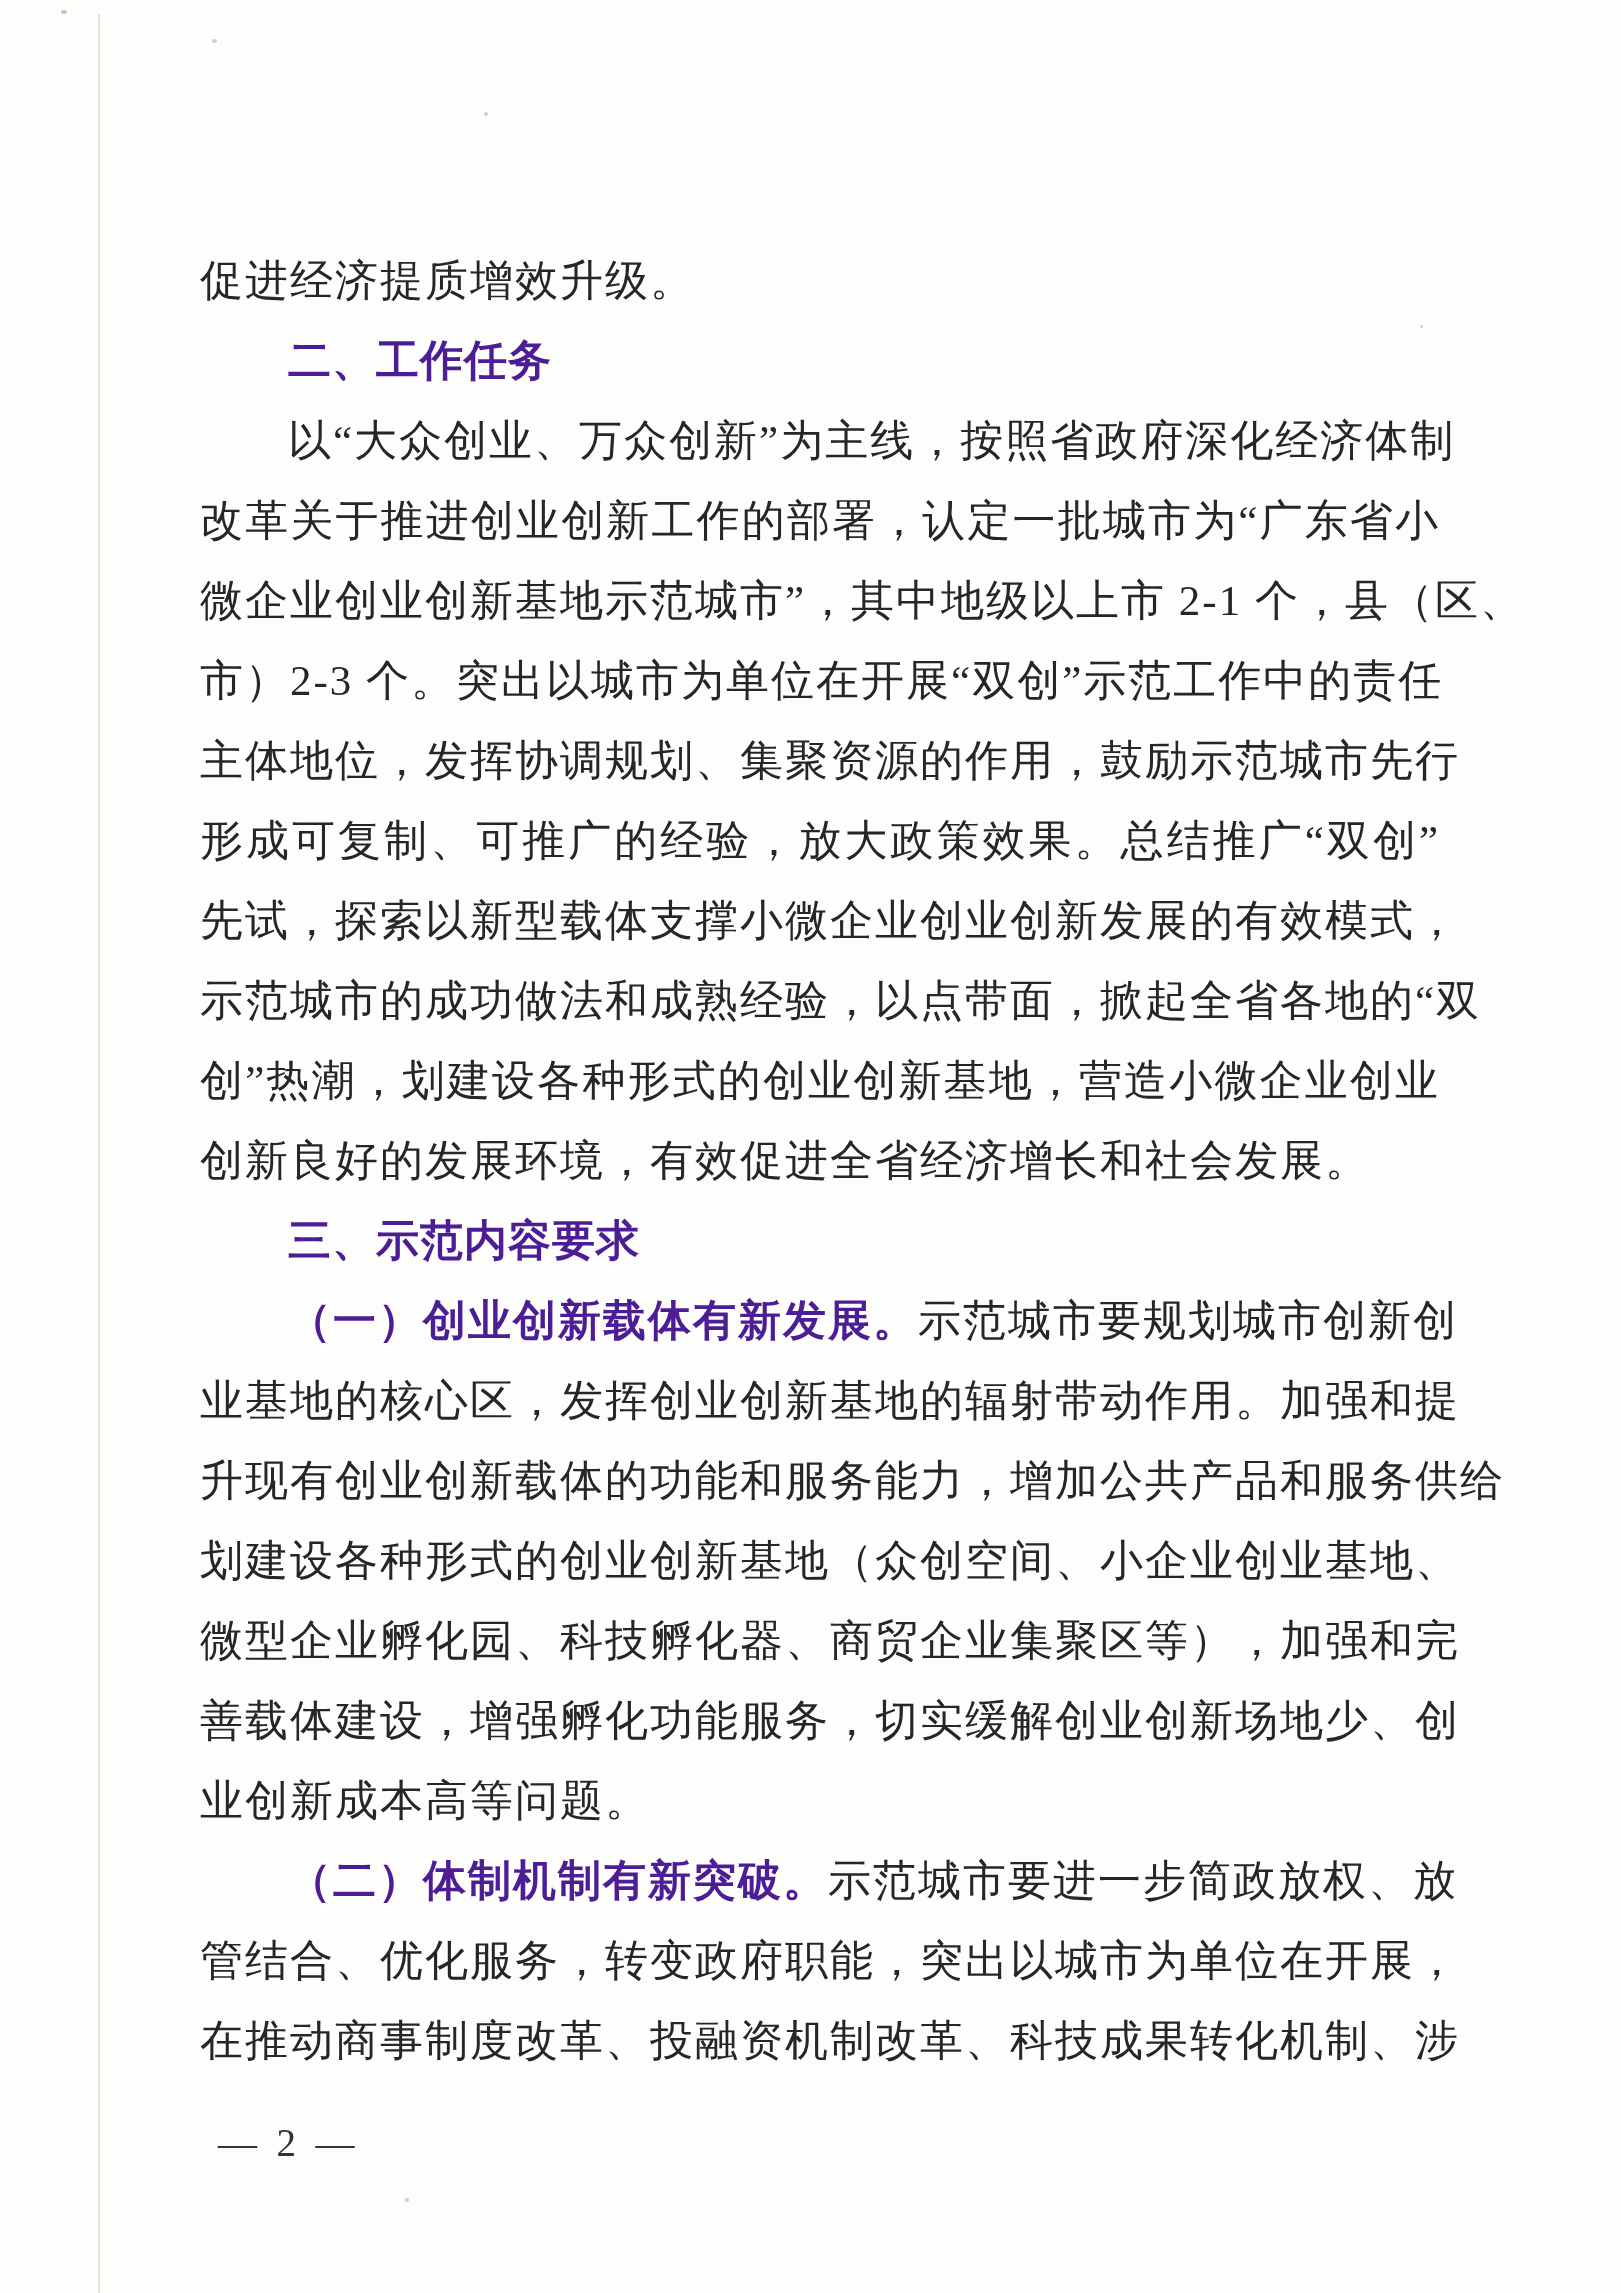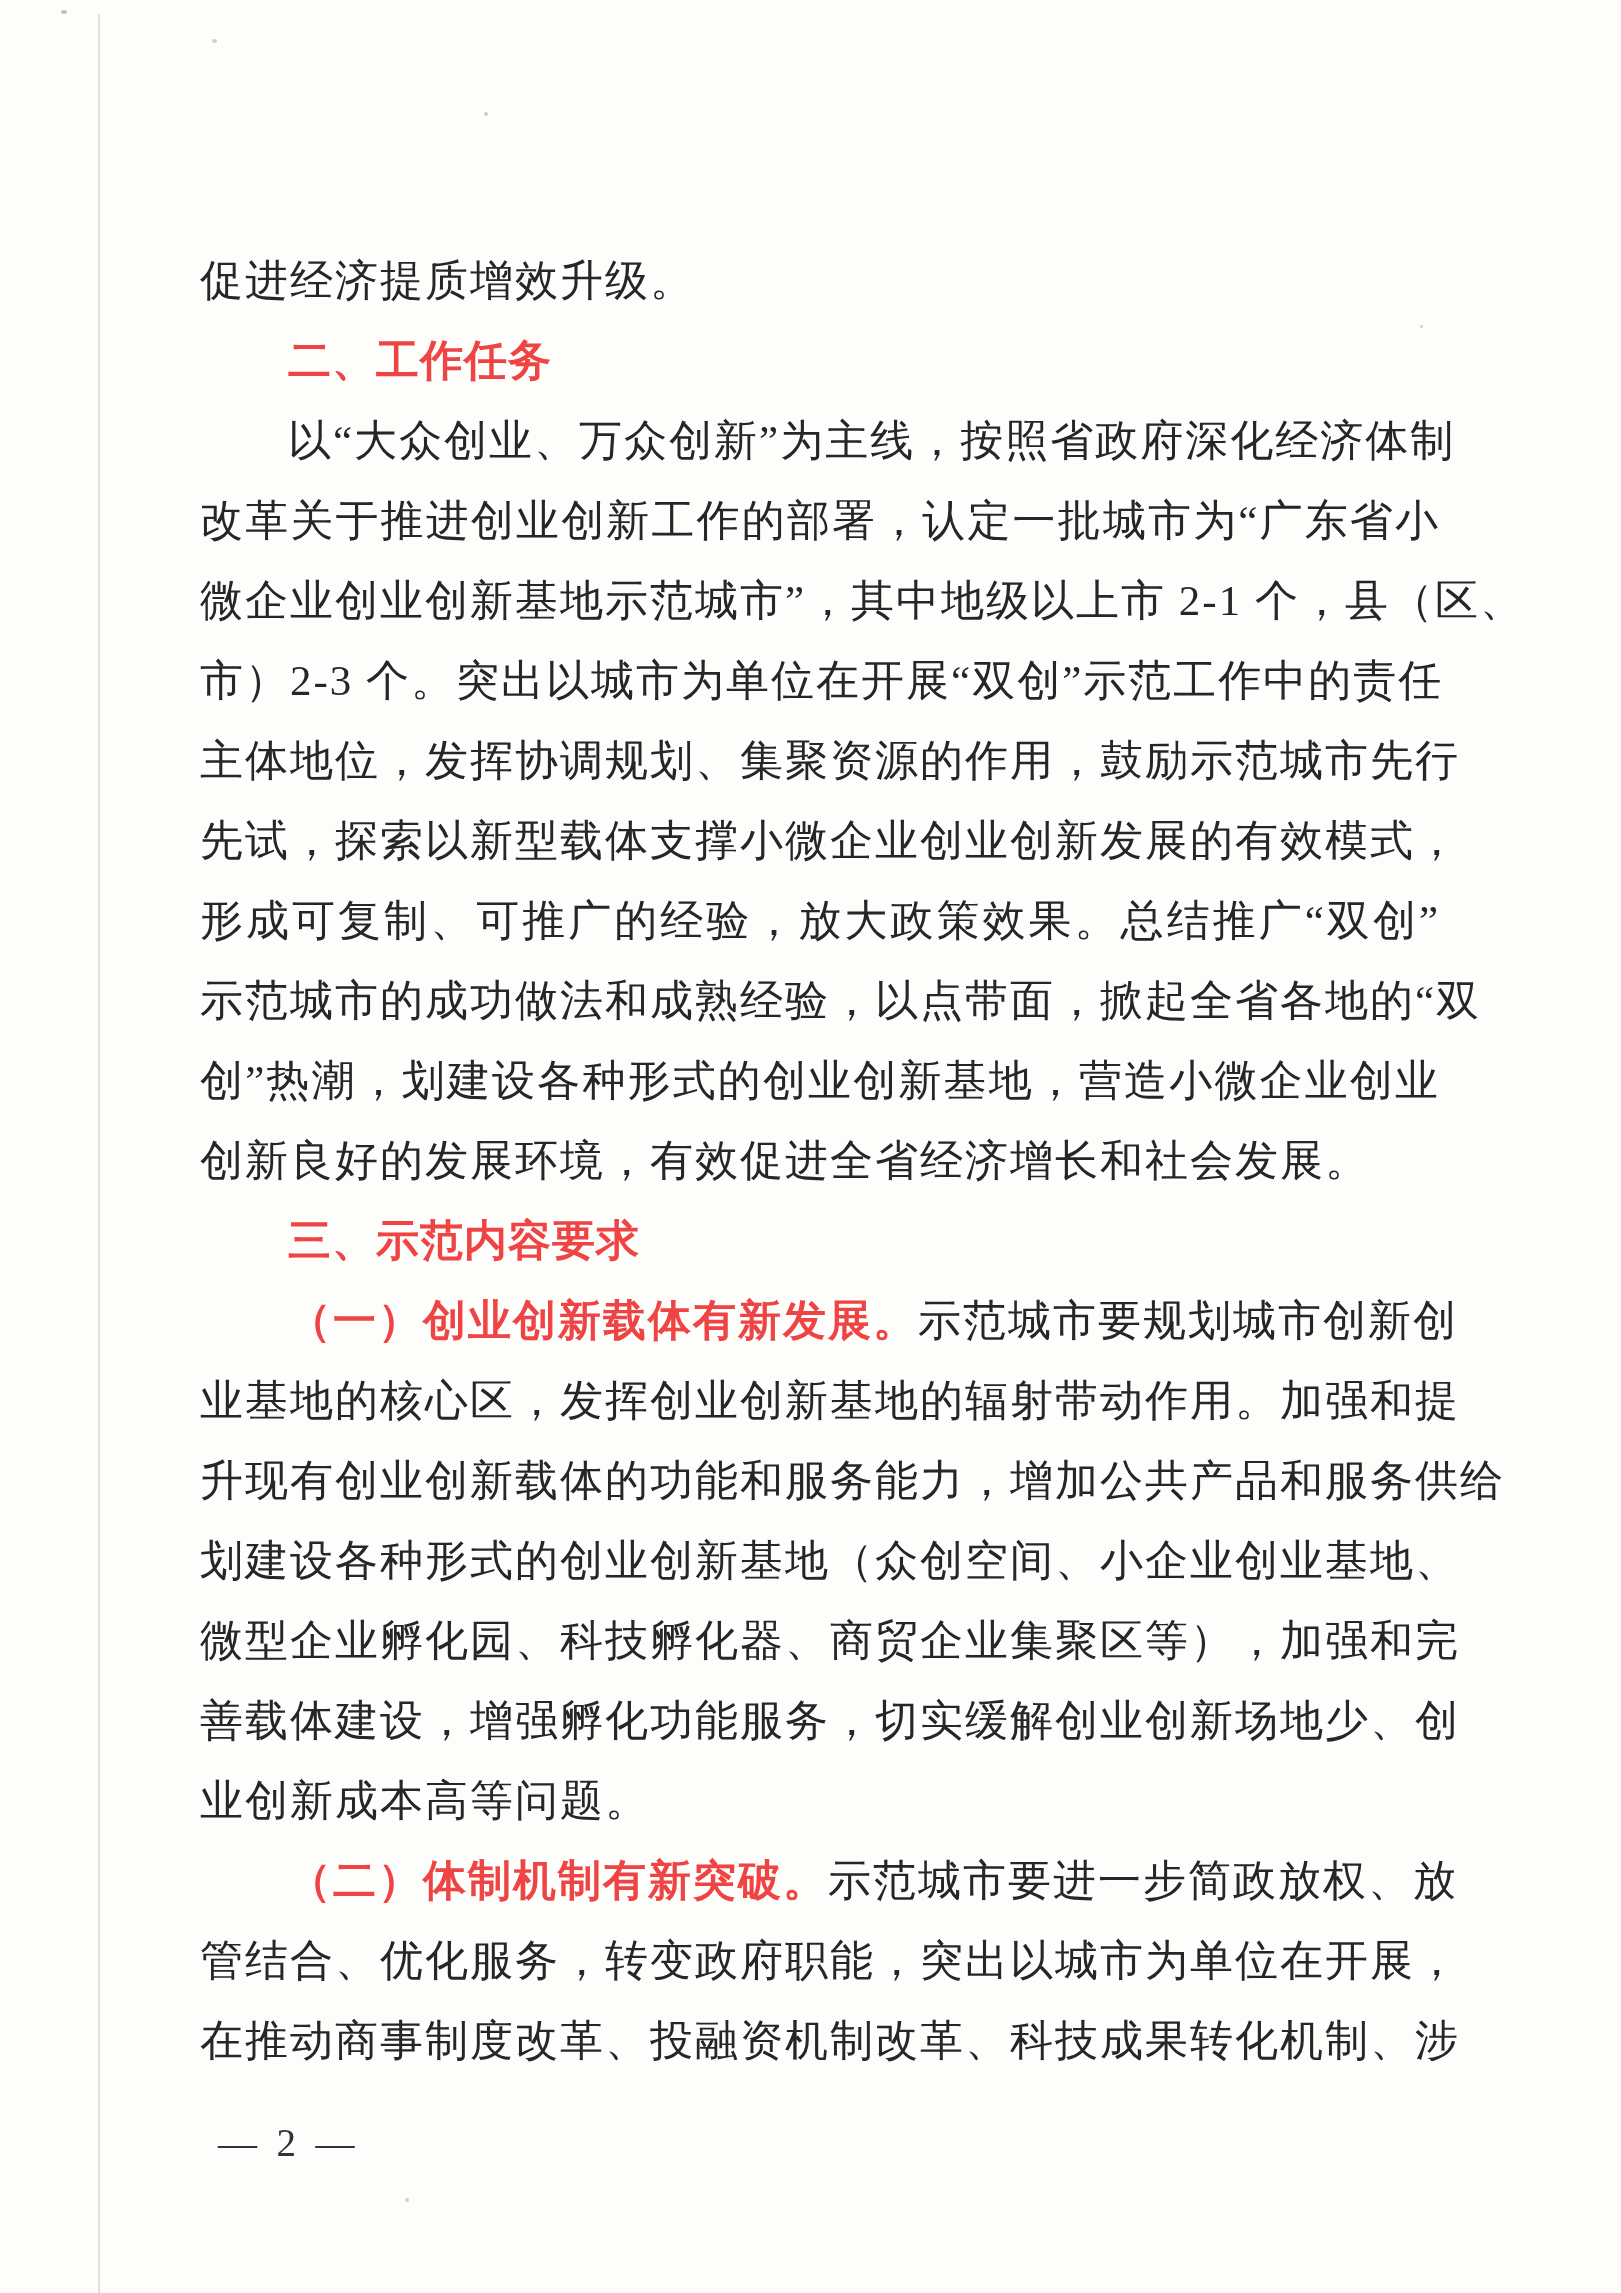--- a/index.html
+++ b/index.html
@@ -30,21 +30,21 @@
   .line.indented{
     padding-left:88px;
   }
   .line.heading{
     font-size:43px;
     letter-spacing:1px;
   }
   .seg-hei{
     font-family:Liberation Serif, serif;
     font-weight:700;
-    color:#ef4444;
+    color:#4c1d95;
   }
   .seg-kai{
     font-family:"Liberation Serif","DejaVu Serif",serif;
   }
   .page-number{
     position:absolute;
     left:218px;top:2115px;
     height:55px;line-height:55px;
     font-size:39px;
     letter-spacing:4.9px;
@@ -76,22 +76,22 @@
   <div class="speck" style="left:1420px;top:325px;width:2.9px;height:2.9px;"></div>
 
   <div class="text-block">
       <div class="line"><span class="seg-kai">促进经济提质增效升级。</span></div>
       <div class="line heading indented"><span class="seg-hei">二、工作任务</span></div>
       <div class="line fill indented"><span class="seg-kai">以“大众创业、万众创新”为主线，按照省政府深化经济体制</span></div>
       <div class="line fill"><span class="seg-kai">改革关于推进创业创新工作的部署，认定一批城市为“广东省小</span></div>
       <div class="line fill"><span class="seg-kai">微企业创业创新基地示范城市”，其中地级以上市 2-1 个，县（区、</span></div>
       <div class="line fill"><span class="seg-kai">市）2-3 个。突出以城市为单位在开展“双创”示范工作中的责任</span></div>
       <div class="line fill"><span class="seg-kai">主体地位，发挥协调规划、集聚资源的作用，鼓励示范城市先行</span></div>
+      <div class="line fill"><span class="seg-kai">形成可复制、可推广的经验，放大政策效果。总结推广“双创”</span></div>
       <div class="line fill"><span class="seg-kai">先试，探索以新型载体支撑小微企业创业创新发展的有效模式，</span></div>
-      <div class="line fill"><span class="seg-kai">形成可复制、可推广的经验，放大政策效果。总结推广“双创”</span></div>
       <div class="line fill"><span class="seg-kai">示范城市的成功做法和成熟经验，以点带面，掀起全省各地的“双</span></div>
       <div class="line fill"><span class="seg-kai">创”热潮，划建设各种形式的创业创新基地，营造小微企业创业</span></div>
       <div class="line"><span class="seg-kai">创新良好的发展环境，有效促进全省经济增长和社会发展。</span></div>
       <div class="line heading indented"><span class="seg-hei">三、示范内容要求</span></div>
       <div class="line fill indented"><span class="seg-hei">（一）创业创新载体有新发展。</span><span class="seg-kai">示范城市要规划城市创新创</span></div>
       <div class="line fill"><span class="seg-kai">业基地的核心区，发挥创业创新基地的辐射带动作用。加强和提</span></div>
       <div class="line fill"><span class="seg-kai">升现有创业创新载体的功能和服务能力，增加公共产品和服务供给</span></div>
       <div class="line fill"><span class="seg-kai">划建设各种形式的创业创新基地（众创空间、小企业创业基地、</span></div>
       <div class="line fill"><span class="seg-kai">微型企业孵化园、科技孵化器、商贸企业集聚区等），加强和完</span></div>
       <div class="line fill"><span class="seg-kai">善载体建设，增强孵化功能服务，切实缓解创业创新场地少、创</span></div>

